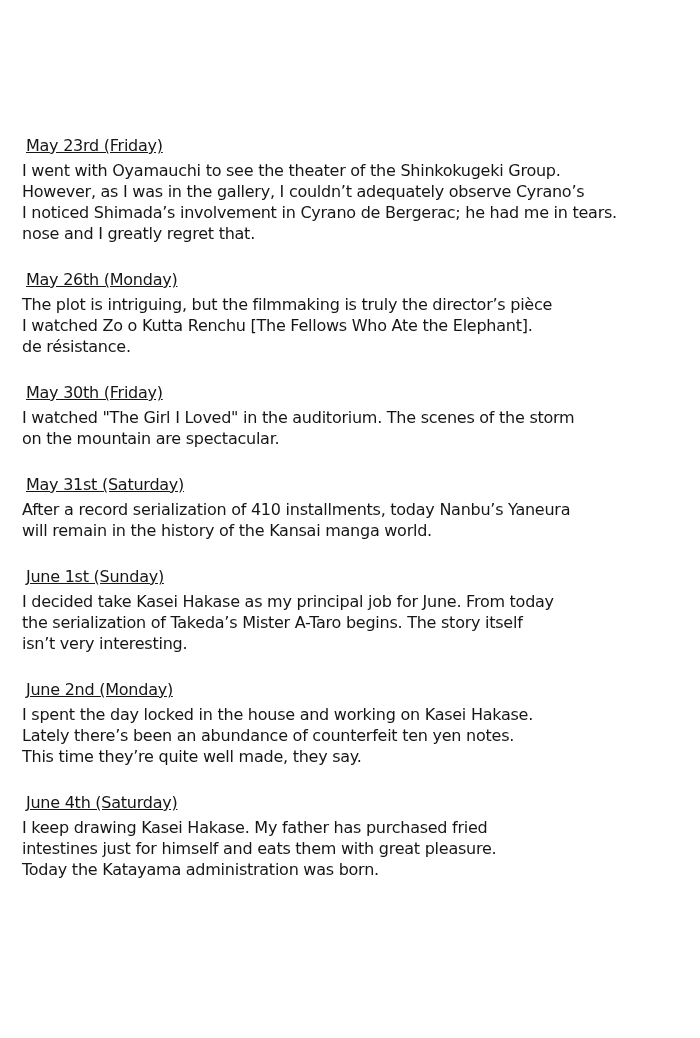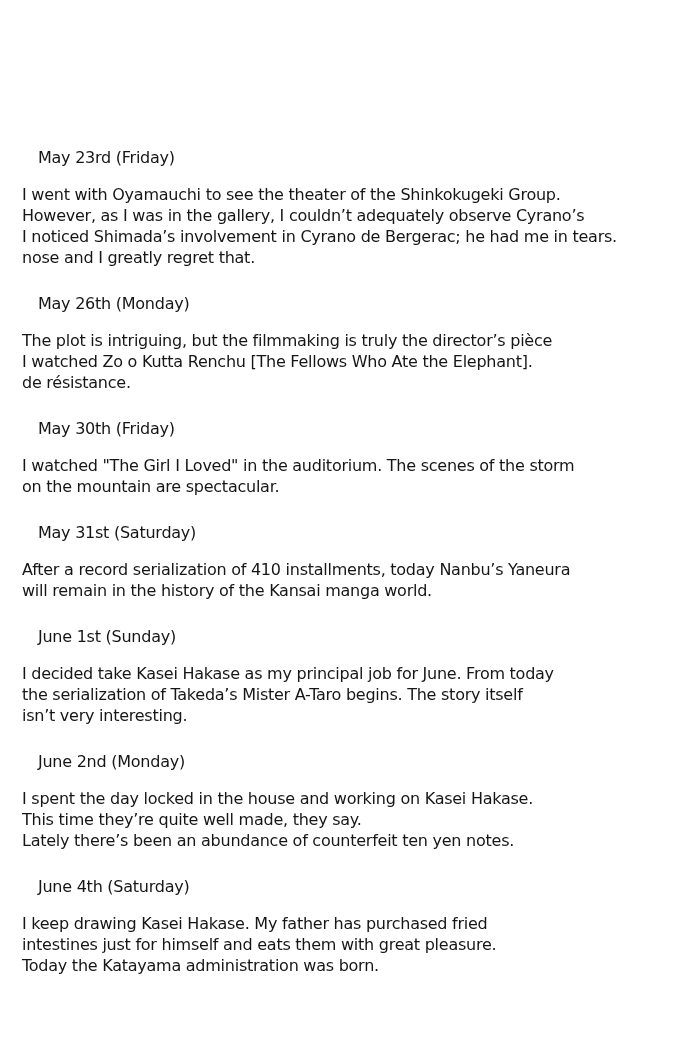--- a/index.html
+++ b/index.html
@@ -24,21 +24,22 @@
     margin: 0 0 25px 0;
   }
   .date, .line {
     font-size: 16px;
     line-height: 21px;
     letter-spacing: -0.25px;
     white-space: nowrap;
     font-weight: normal;
   }
   .date {
-    margin: 16px;
+    margin: 4px;
+    text-decoration: underline;
   }
 </style>
 </head>
 <body>
 
 <div class="page">
 
     <section class="entry">
       <h2 class="date">May 23rd (Friday)</h2>
       <div class="body">
@@ -80,22 +81,22 @@
         <div class="line">I decided take Kasei Hakase as my principal job for June. From today</div>
         <div class="line">the serialization of Takeda’s Mister A-Taro begins. The story itself</div>
         <div class="line">isn’t very interesting.</div>
       </div>
     </section>
 
     <section class="entry">
       <h2 class="date">June 2nd (Monday)</h2>
       <div class="body">
         <div class="line">I spent the day locked in the house and working on Kasei Hakase.</div>
+        <div class="line">Lately there’s been an abundance of counterfeit ten yen notes.</div>
         <div class="line">This time they’re quite well made, they say.</div>
-        <div class="line">Lately there’s been an abundance of counterfeit ten yen notes.</div>
       </div>
     </section>
 
     <section class="entry">
       <h2 class="date">June 4th (Saturday)</h2>
       <div class="body">
         <div class="line">I keep drawing Kasei Hakase. My father has purchased fried</div>
         <div class="line">intestines just for himself and eats them with great pleasure.</div>
         <div class="line">Today the Katayama administration was born.</div>
       </div>

